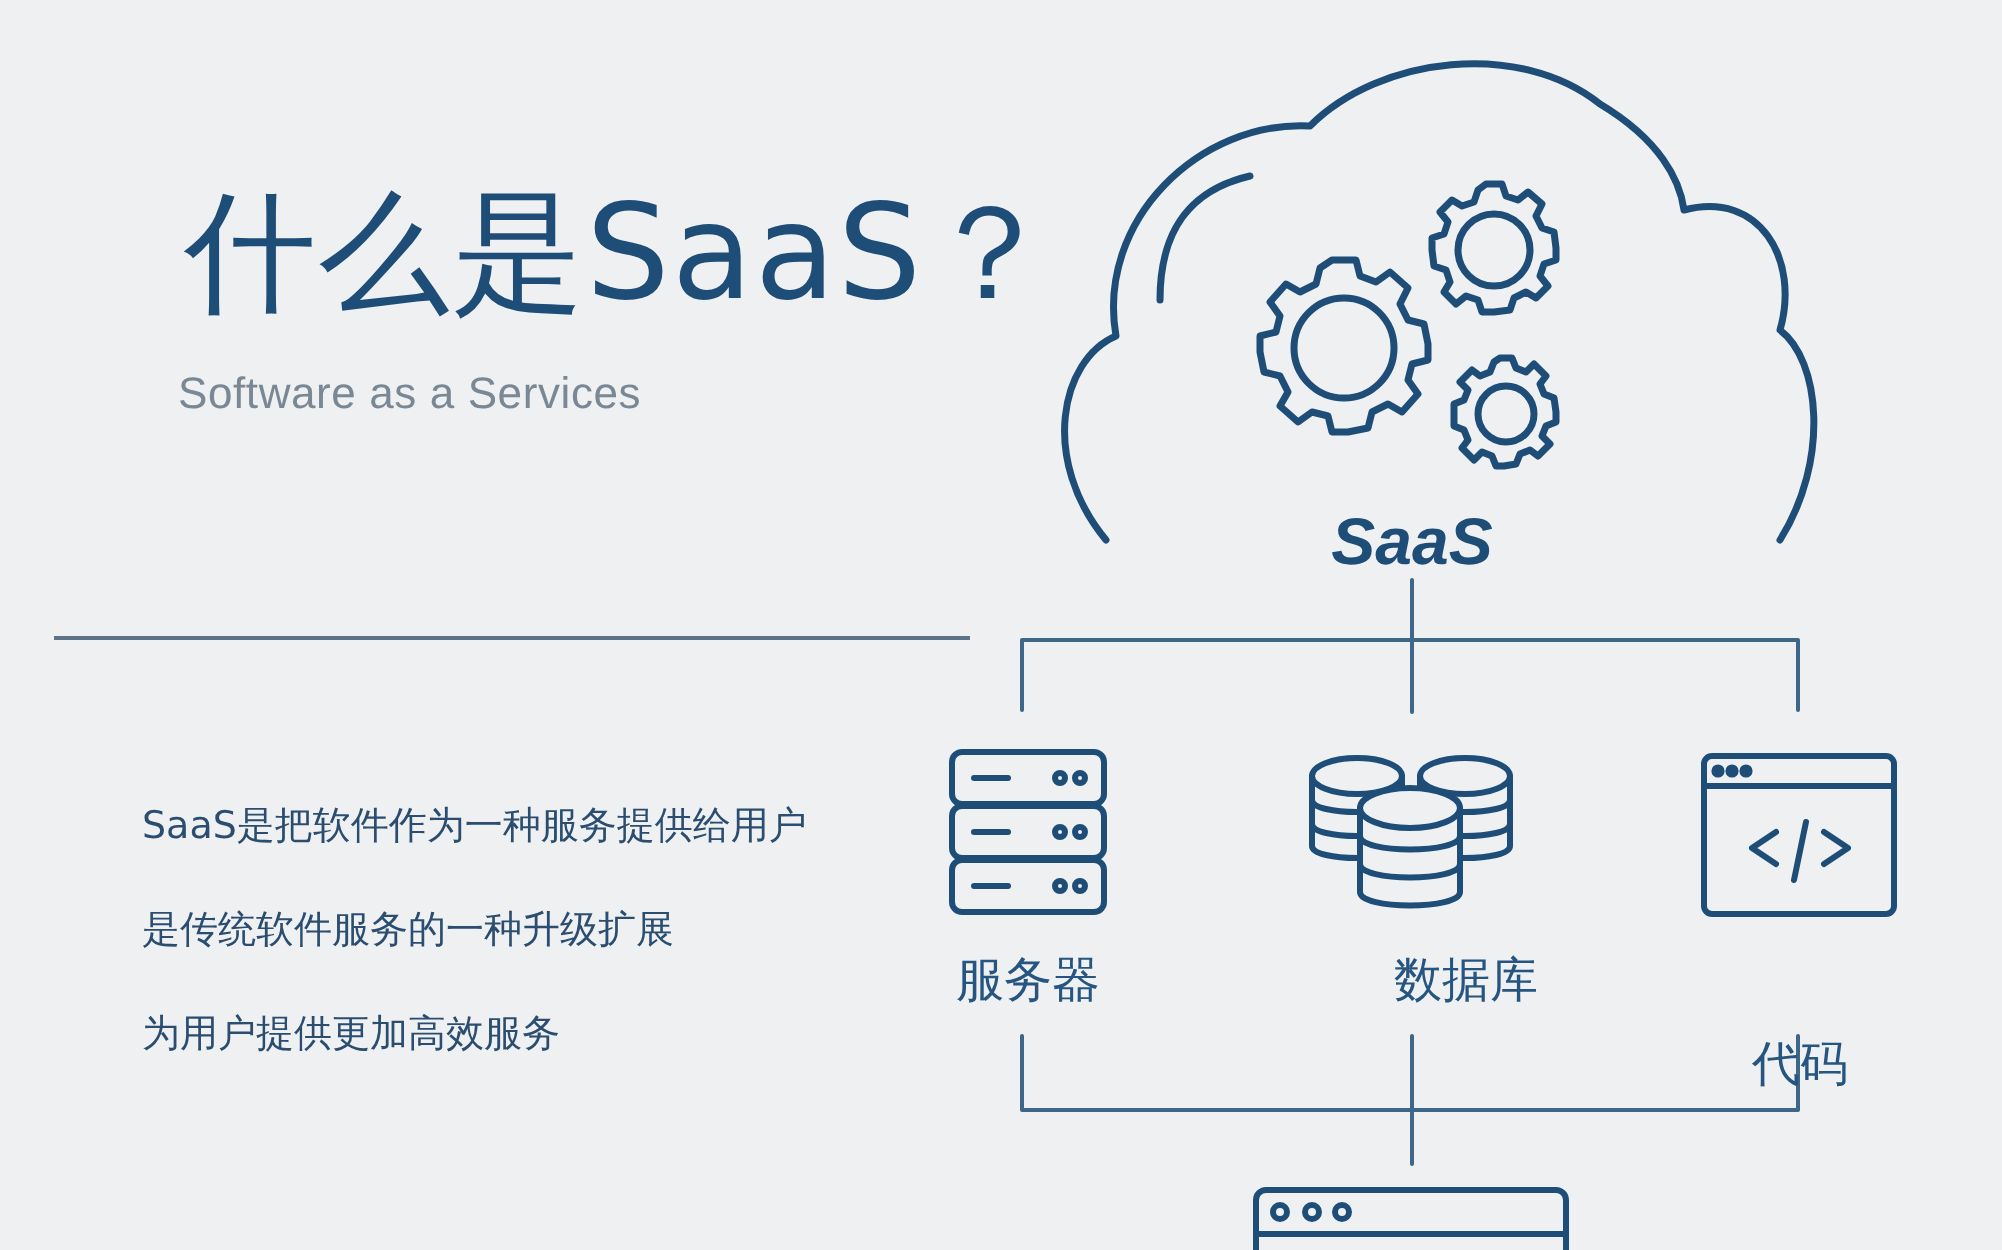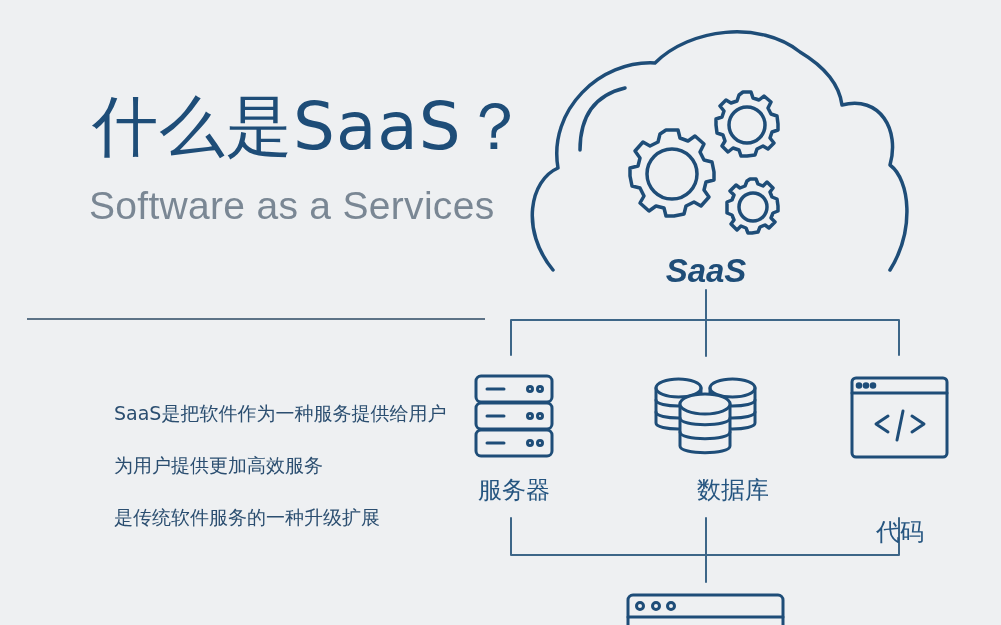--- a/index.html
+++ b/index.html
@@ -1,35 +1,35 @@
 <!DOCTYPE html>
 <html><head>
 <meta charset="utf-8">
 <style>
   html, body { margin:0; padding:0; }
   body { width:1001px; height:625px; background:#eef0f2; position:relative; overflow:hidden; font-family:"DejaVu Sans","Liberation Sans",sans-serif; color:#1d4f7c; }
   .title { position:absolute; left:92px; top:82px; font-size:66px; font-weight:400; color:#1e4d78; letter-spacing:1px; white-space:nowrap; }
-  .subtitle { position:absolute; left:89px; top:184px; font-size:39px; font-weight:300; color:#7a8794; font-family:"Liberation Sans",sans-serif; white-space:nowrap; letter-spacing:0.3px; }
+  .subtitle { position:absolute; left:89px; top:184px; font-size:22px; font-weight:300; color:#7a8794; font-family:"Liberation Sans",sans-serif; white-space:nowrap; letter-spacing:0.3px; }
   .hline { position:absolute; left:27px; top:318px; width:458px; height:2px; background:#5d7387; }
   .points { position:absolute; left:71px; top:398px; }
-  .point { font-size:19px; color:#2b4e70; height:52px; line-height:30px; white-space:nowrap;margin-left:43px; }
+  .point { font-size:19px; color:#2b4e70; height:52px; line-height:30px; white-space:nowrap; }
   svg.diagram { position:absolute; left:0; top:0; }
   .label { position:absolute; font-size:24px; color:#255580; white-space:nowrap; transform:translateX(-50%); }
 </style>
 </head>
 <body>
 
 <div class="title">什么是SaaS？</div>
 <div class="subtitle">Software as a Services</div>
 <div class="hline"></div>
 
 <div class="points">
   <div class="point">SaaS是把软件作为一种服务提供给用户</div>
+  <div class="point">是传统软件服务的一种升级扩展</div>
   <div class="point">为用户提供更加高效服务</div>
-  <div class="point">是传统软件服务的一种升级扩展</div>
 </div>
 
 <svg class="diagram" width="1001" height="625" viewBox="0 0 1001 625" fill="none" stroke="#1e4d78" stroke-linecap="round" stroke-linejoin="round">
 
   <g stroke-width="3.5">
     <path d="M553 270 C 520 230, 530 180, 558 168 C 548 110, 600 60, 655 63 C 690 28, 760 20, 800 52 C 830 70, 840 90, 842 105 C 880 95, 900 130, 890 165 C 910 180, 915 230, 890 270"></path>
     <path d="M625 88 C 595 95, 580 115, 580 150"></path>
   </g>
 
   <g stroke-width="3.5">

